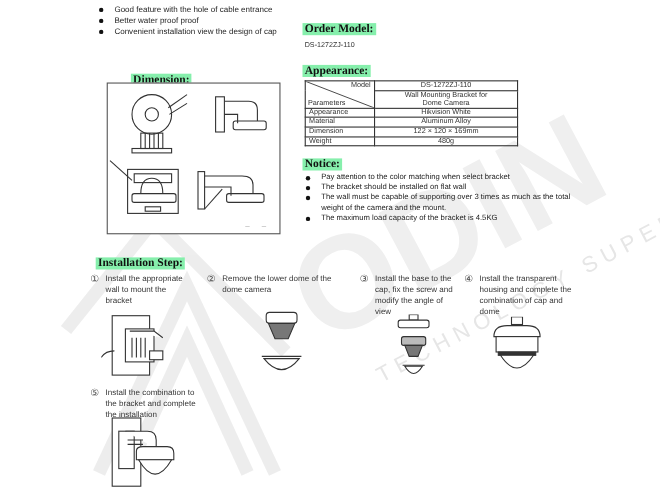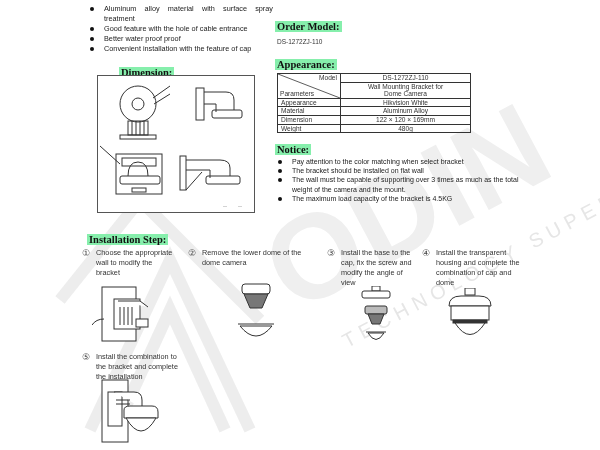--- a/index.html
+++ b/index.html
@@ -38,24 +38,23 @@
   </g>
   <g fill="#efefef" font-family="Liberation Sans, sans-serif" font-weight="bold" transform="rotate(-28 380 200)">
     <text x="250" y="260" font-size="120">ODIN</text>
   </g>
   <g fill="#e6e6e6" font-family="Liberation Sans, sans-serif" transform="rotate(-28 420 230)">
     <text x="300" y="300" font-size="20" letter-spacing="6">TECHNOLOGY SUPERPOWERS</text>
   </g>
 </svg>
 
 <ul class="abs features">
-  <li class="just">Aluminum alloy material with surface spray treatment</li>
   <li>Good feature with the hole of cable entrance</li>
   <li>Better water proof proof</li>
-  <li>Convenient installation with the feature of cap</li>
+  <li>Convenient installation view the design of cap</li>
 </ul>
 
 <div class="abs" style="left:275px; top:16px;">
   <span class="sec-title">Order Model:</span>
 </div>
 <div class="abs order-code" style="left:277px; top:38px;">DS-1272ZJ-110</div>
 
 <div class="abs" style="left:275px; top:54px;">
   <span class="sec-title">Appearance:</span>
 </div>
@@ -145,21 +144,21 @@
   <li>The wall must be capable of supporting over 3 times as much as the total weight of the camera and the mount.</li>
   <li>The maximum load capacity of the bracket is 4.5KG</li>
 </ul>
 
 <div class="abs" style="left:87px; top:229px;">
   <span class="sec-title">Installation Step:</span>
 </div>
 
 <div class="abs step" style="left:82px; top:248px; width:95px;">
   <span class="num">①</span>
-  <span class="txt">Choose the appropriate wall to modify the bracket</span>
+  <span class="txt">Install the appropriate wall to mount the bracket</span>
 </div>
 <div class="abs step" style="left:188px; top:248px; width:120px;">
   <span class="num">②</span>
   <span class="txt">Remove the lower dome of the dome camera</span>
 </div>
 <div class="abs step" style="left:327px; top:248px; width:90px;">
   <span class="num">③</span>
   <span class="txt">Install the base to the cap, fix the screw and modify the angle of view</span>
 </div>
 <div class="abs step" style="left:422px; top:248px; width:100px;">

